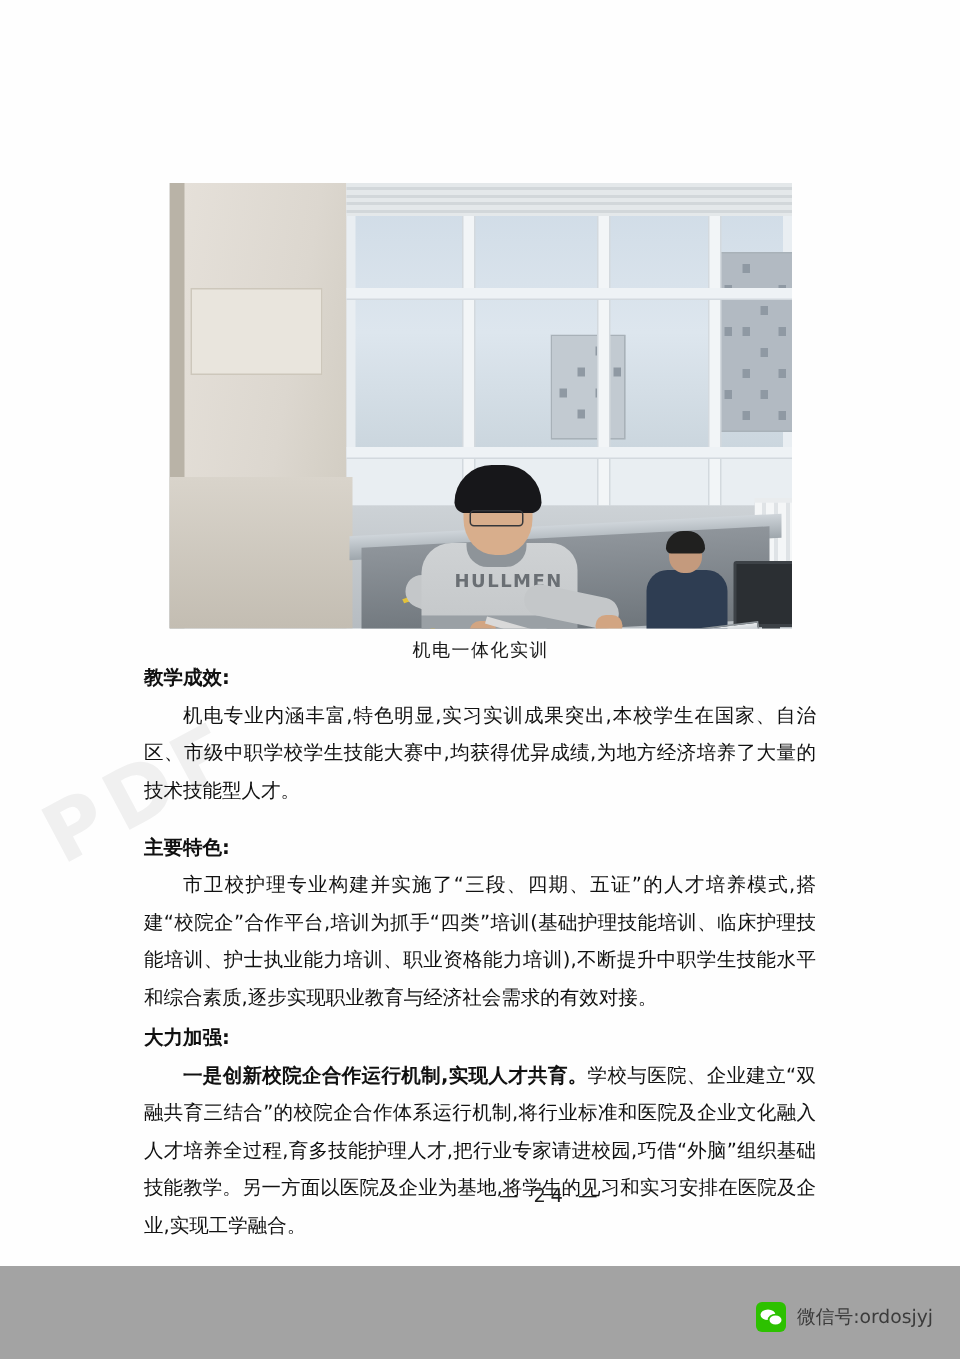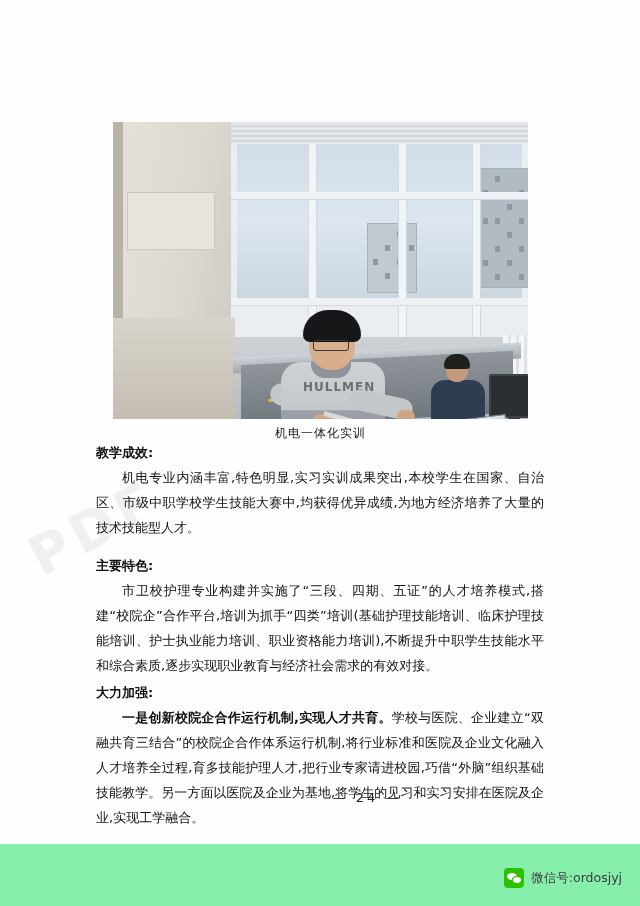--- a/index.html
+++ b/index.html
@@ -256,21 +256,21 @@
     font-family: "DejaVu Sans", sans-serif;
     letter-spacing: 3px;
     margin-left: 47px;
   }
 
   
   .footer-bar {
     position: absolute;
     left: 0; bottom: 0;
     width: 640px; height: 62px;
-    background: #86efac;
+    background: #a3a3a3;
   }
   .wechat-chip {
     position: absolute;
     right: 18px;
     bottom: 18px;
     display: flex;
     align-items: center;
     gap: 7px;
   }
   .wechat-logo {

